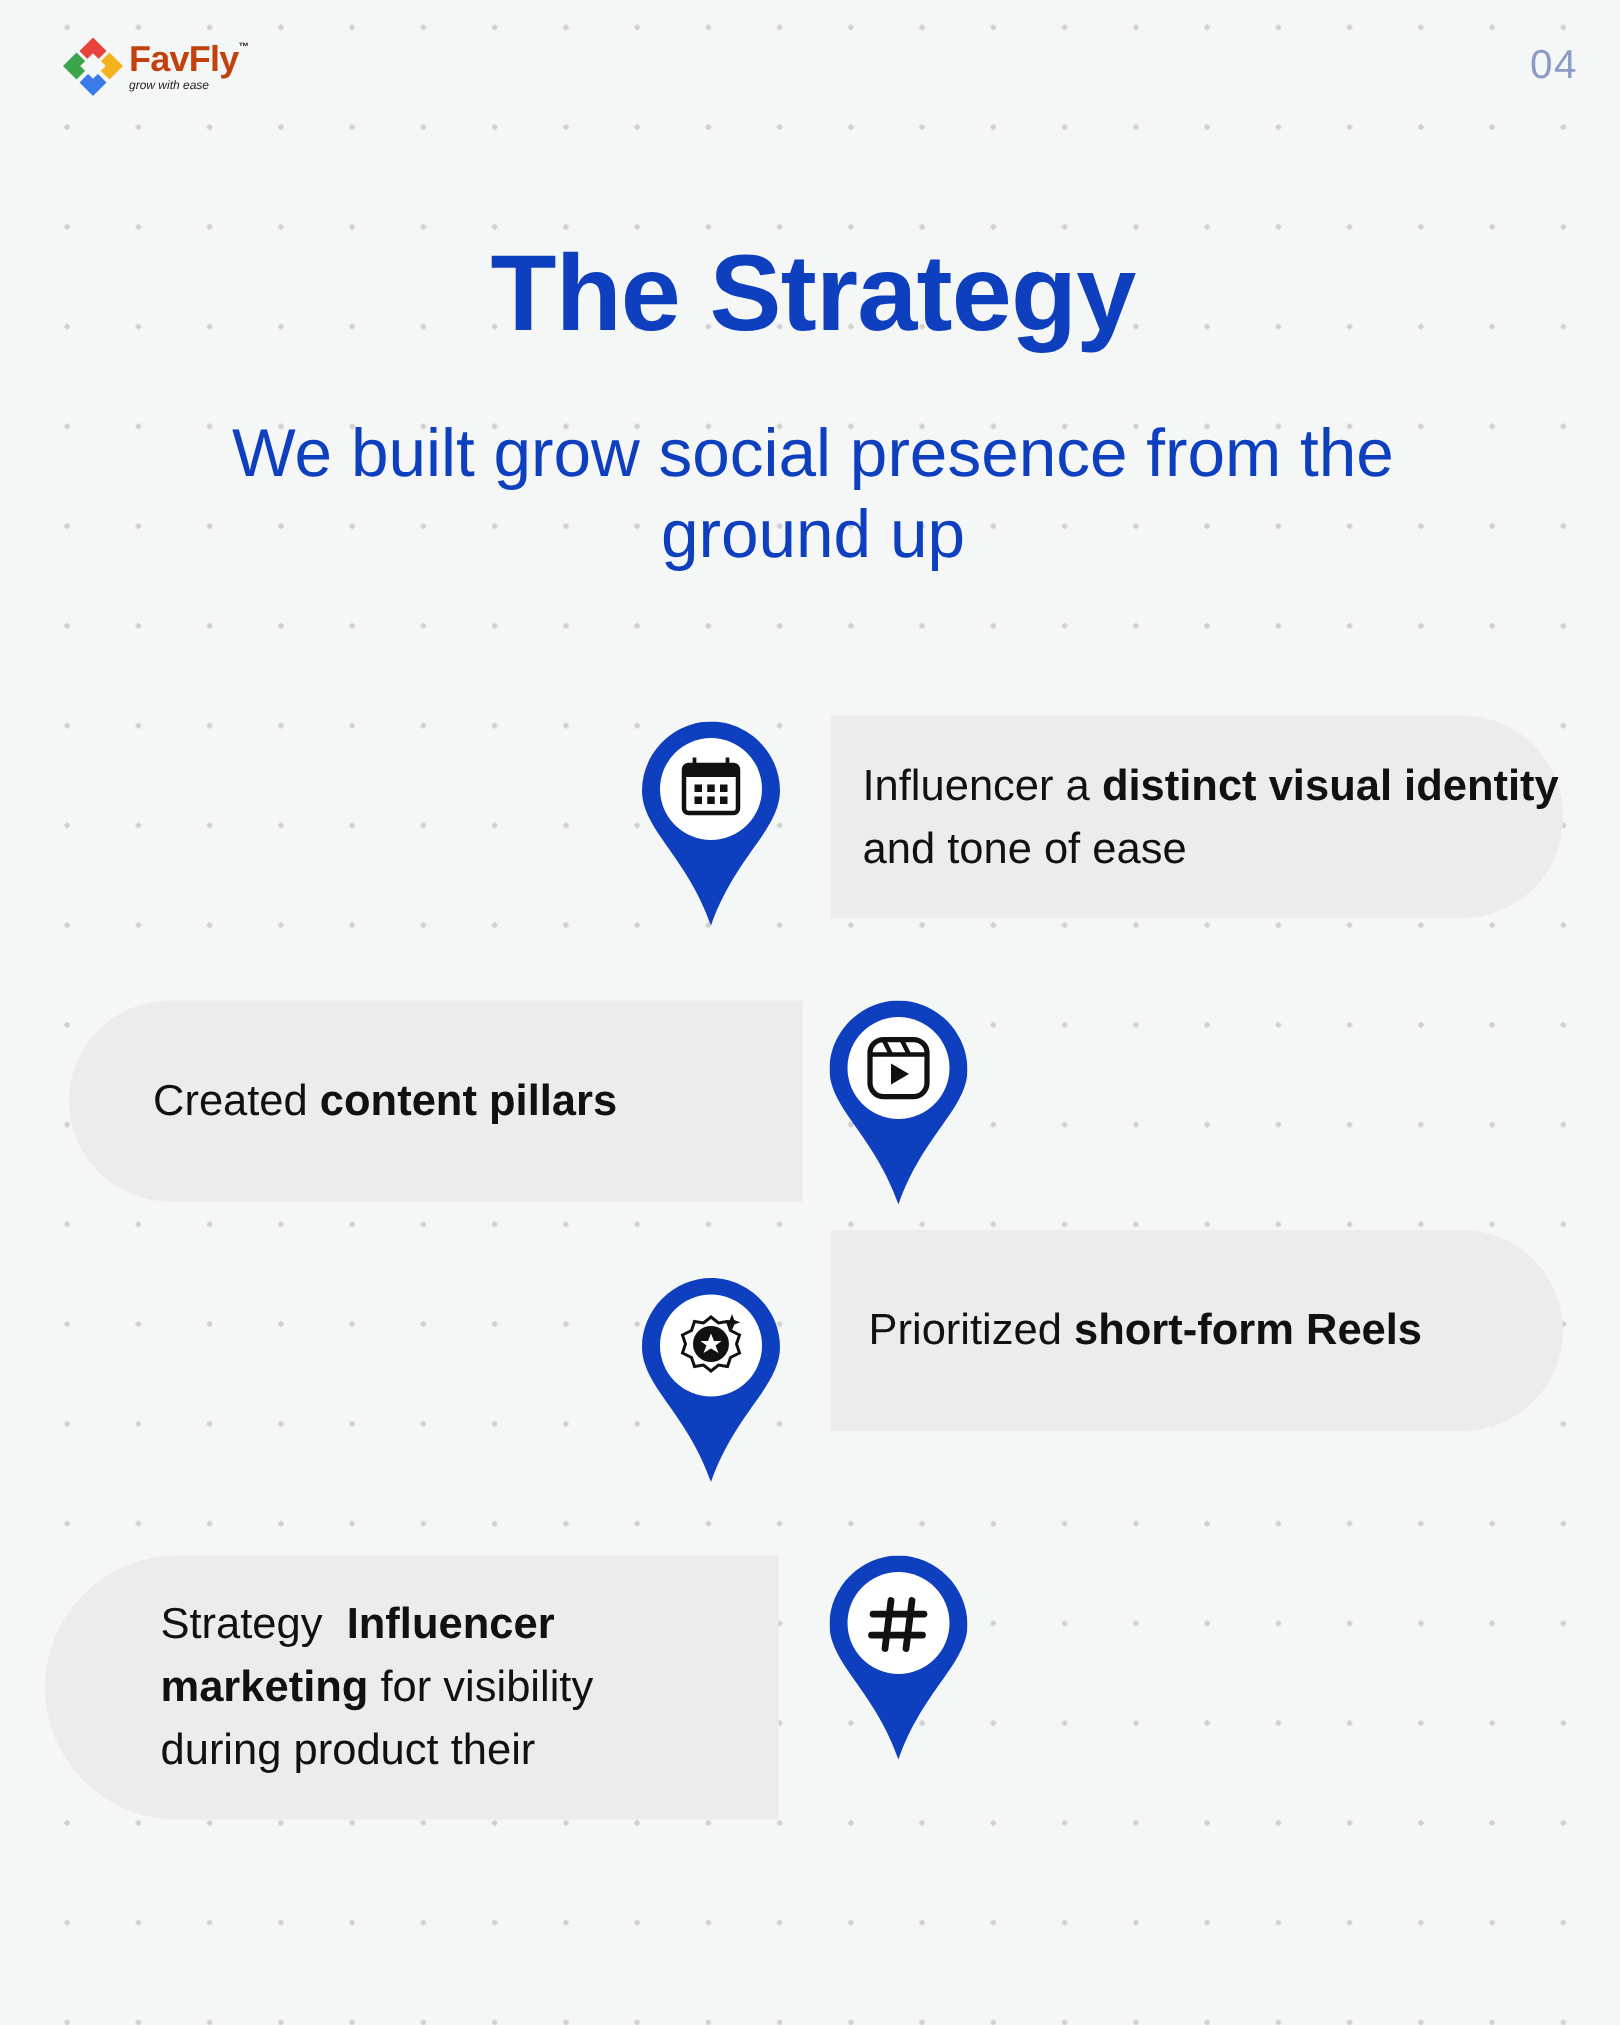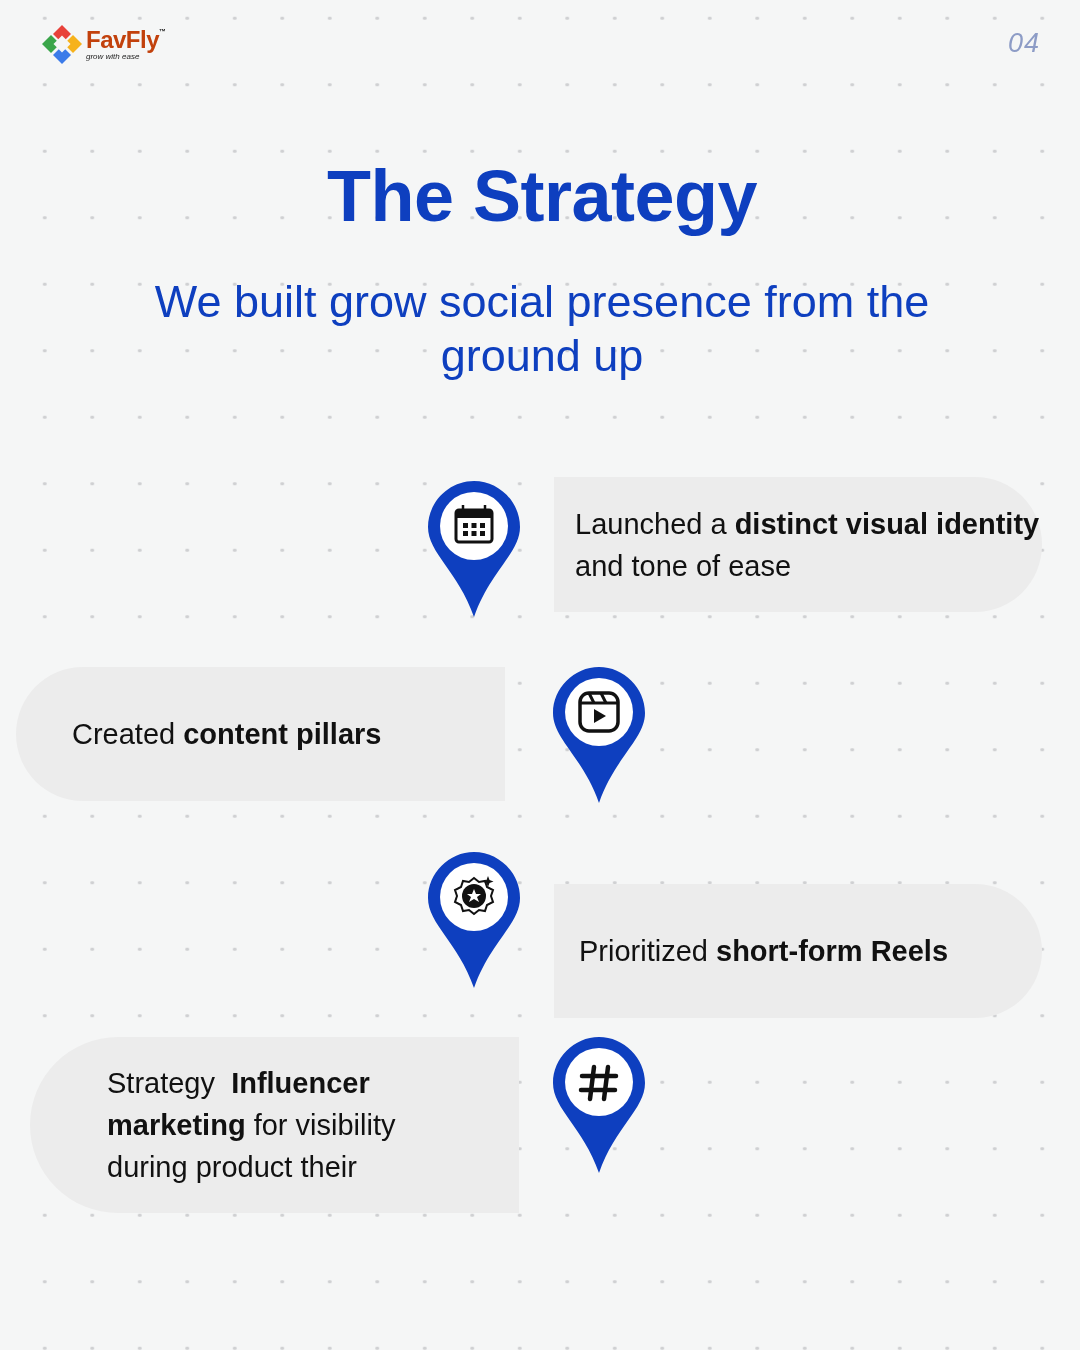--- a/index.html
+++ b/index.html
@@ -10,21 +10,21 @@
       background-size: 47.5px 66.5px;
       background-position: 21px -15px;
       font-family: "Liberation Sans", sans-serif;
     }
     .logo { position: absolute; left: 40px; top: 22px; display: flex; align-items: center; }
     .logo-mark { width: 44px; height: 44px; position: relative; }
     .logo-text { margin-left: 2px; line-height: 1; }
     .logo-name { font-size: 24px; font-weight: 700; color: #c2410c; letter-spacing: -0.5px; }
     .logo-tm { font-size: 7px; vertical-align: top; font-weight: 700; color: #222; }
     .logo-tag { font-size: 8px; color: #222; margin-top: 1px; font-style: italic; }
-    .page-num { position: absolute; right: 40px; top: 28px; font-size: 27px; color: #8d9cc6; font-style: italic; font-weight: 300; letter-spacing: 1px; }
+    .page-num { position: absolute; right: 28px; top: 28px; font-size: 27px; color: #8d9cc6; font-weight: 300; letter-spacing: 1px; }
     .title { position: absolute; top: 155px; left: 0; width: 1084px; text-align: center; font-size: 72px; font-weight: 700; color: #0e3fbf; letter-spacing: -0.5px; margin: 0; }
     .subtitle { position: absolute; top: 275px; left: 90px; width: 904px; text-align: center; font-size: 45px; line-height: 54px; color: #0e3fbf; font-weight: 400; margin: 0; }
     .card { position: absolute; background: #ececec; display: flex; align-items: center; box-sizing: border-box; }
     .card.right { border-radius: 0 67px 67px 0; }
     .card.left { border-radius: 90px 0 0 90px; }
     .card-text { font-size: 29px; line-height: 42px; color: #111; }
     .card-text b { font-weight: 700; }
     .pin { position: absolute; width: 92px; height: 136px; }
   </style>
 </head>
@@ -60,25 +60,25 @@
     <rect x="35" y="42" width="5" height="5" fill="#111"></rect>
       <rect x="43.5" y="42" width="5" height="5" fill="#111"></rect>
       <rect x="52" y="42" width="5" height="5" fill="#111"></rect>
     <rect x="35" y="50" width="5" height="5" fill="#111"></rect>
       <rect x="43.5" y="50" width="5" height="5" fill="#111"></rect>
       <rect x="52" y="50" width="5" height="5" fill="#111"></rect>
   </g>
 </svg>
 <div class="card right" style="left:554px; top:477px; width:488px; height:135px; padding-left:21px;">
   <div class="card-text">
-    <span>Launched a </span><b>distinct visual identity</b><span> and tone of ease</span>
+    <span>Influencer a </span><b>distinct visual identity</b><span> and tone of ease</span>
   </div>
 </div>
 
-<div class="card left" style="left:16px; top:667px; width:489px; height:134px; padding-left:56px;">
+<div class="card left" style="left:46px; top:667px; width:489px; height:134px; padding-left:56px;">
   <div class="card-text">
     <span>Created </span><b>content pillars</b><span></span>
   </div>
 </div>
 <svg class="pin" style="left:553px; top:667px;" viewBox="0 0 92 136">
   <path d="M46 0 C71 0 92 21 92 46 C92 72 62 90 46 136 C30 90 0 72 0 46 C0 21 21 0 46 0 Z" fill="#0e3fbf"></path>
   <circle cx="46" cy="45" r="34" fill="#ffffff"></circle>
   <g>
     <rect x="27" y="26" width="38" height="38" rx="9" fill="none" stroke="#111" stroke-width="3.5"></rect>
     <line x1="27" y1="36" x2="65" y2="36" stroke="#111" stroke-width="3"></line>
@@ -91,21 +91,21 @@
 <svg class="pin" style="left:428px; top:852px;" viewBox="0 0 92 136">
   <path d="M46 0 C71 0 92 21 92 46 C92 72 62 90 46 136 C30 90 0 72 0 46 C0 21 21 0 46 0 Z" fill="#0e3fbf"></path>
   <circle cx="46" cy="45" r="34" fill="#ffffff"></circle>
   <g>
     <path d="M46 26 L51 30 L57 29 L59 35 L65 38 L63 44 L65 50 L59 53 L57 59 L51 58 L46 62 L41 58 L35 59 L33 53 L27 50 L29 44 L27 38 L33 35 L35 29 L41 30 Z" fill="none" stroke="#111" stroke-width="2"></path>
     <circle cx="46" cy="44" r="12" fill="#111"></circle>
     <polygon points="46,37 48,42 53,42 49,45 51,50 46,47 41,50 43,45 39,42 44,42" fill="#fff"></polygon>
     <path d="M60 24 L61.5 28 L65.5 29.5 L61.5 31 L60 35 L58.5 31 L54.5 29.5 L58.5 28 Z" fill="#111"></path>
   </g>
 </svg>
-<div class="card right" style="left:554px; top:884px; width:488px; height:134px; padding-left:25px;">
+<div class="card right" style="left:554px; top:820px; width:488px; height:134px; padding-left:25px;">
   <div class="card-text">
     <span>Prioritized </span><b>short-form Reels</b><span></span>
   </div>
 </div>
 
 <div class="card left" style="left:30px; top:1037px; width:489px; height:176px; padding-left:77px; padding-right:50px;">
   <div class="card-text">
     <span style="white-space:pre;">Strategy  </span><b>Influencer marketing</b><span> for visibility during product their</span>
   </div>
 </div>

